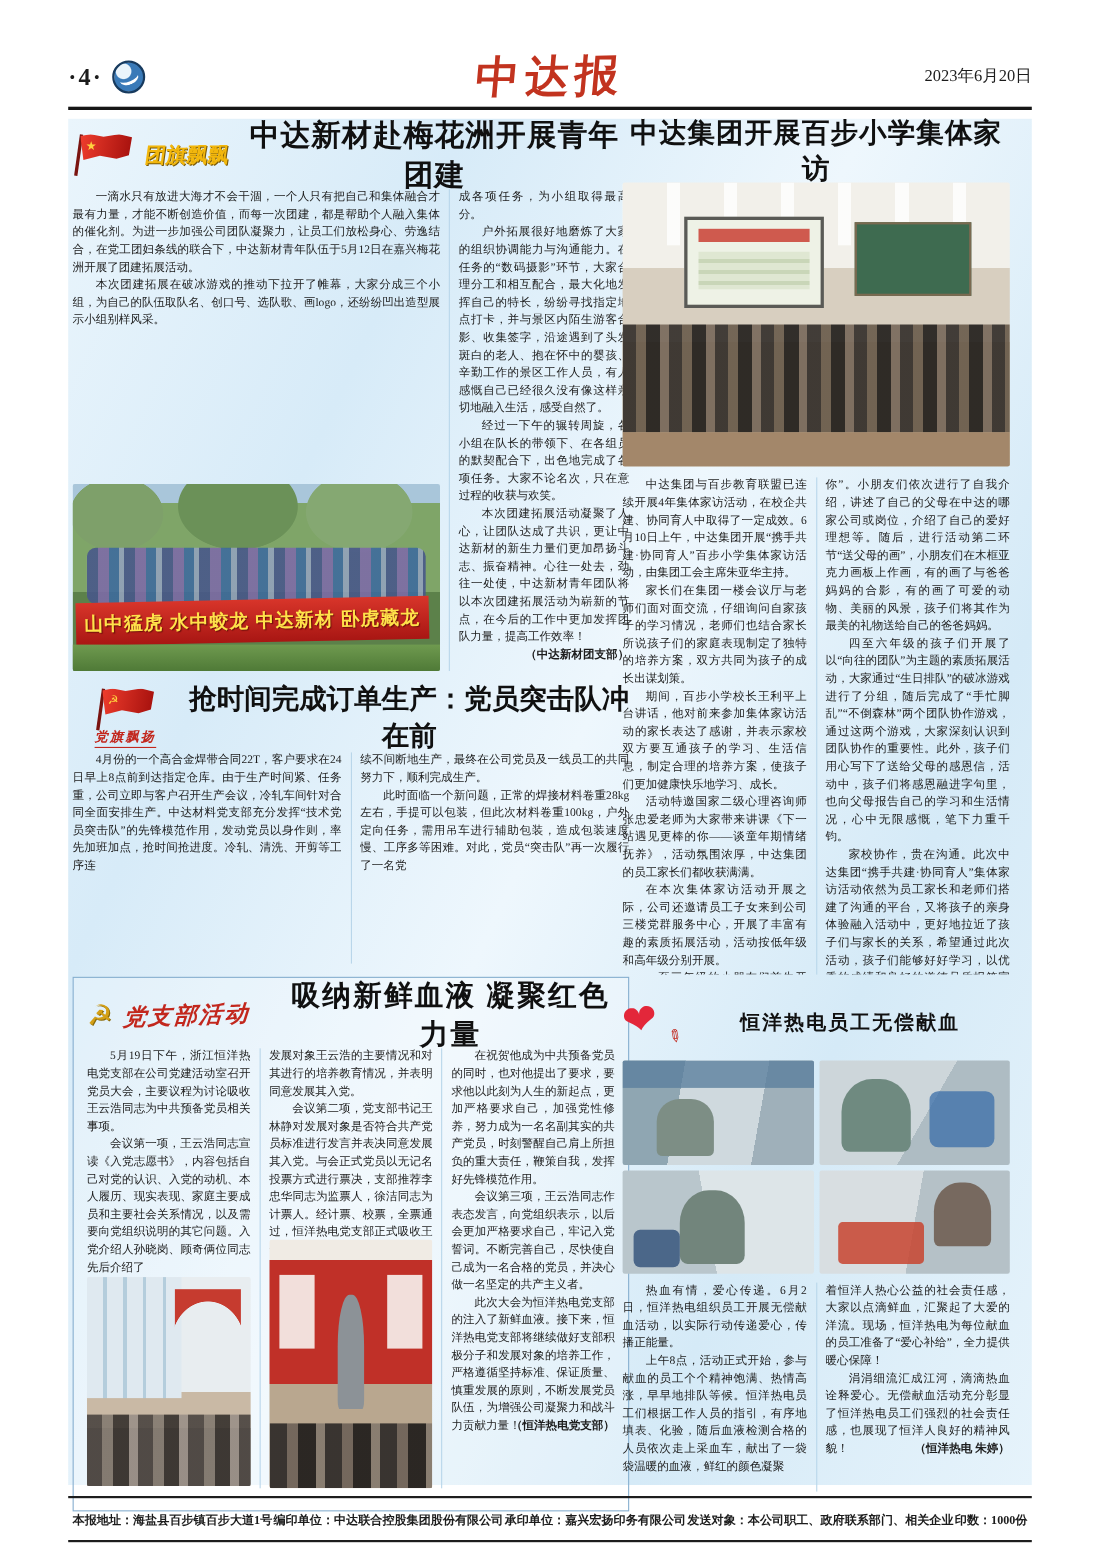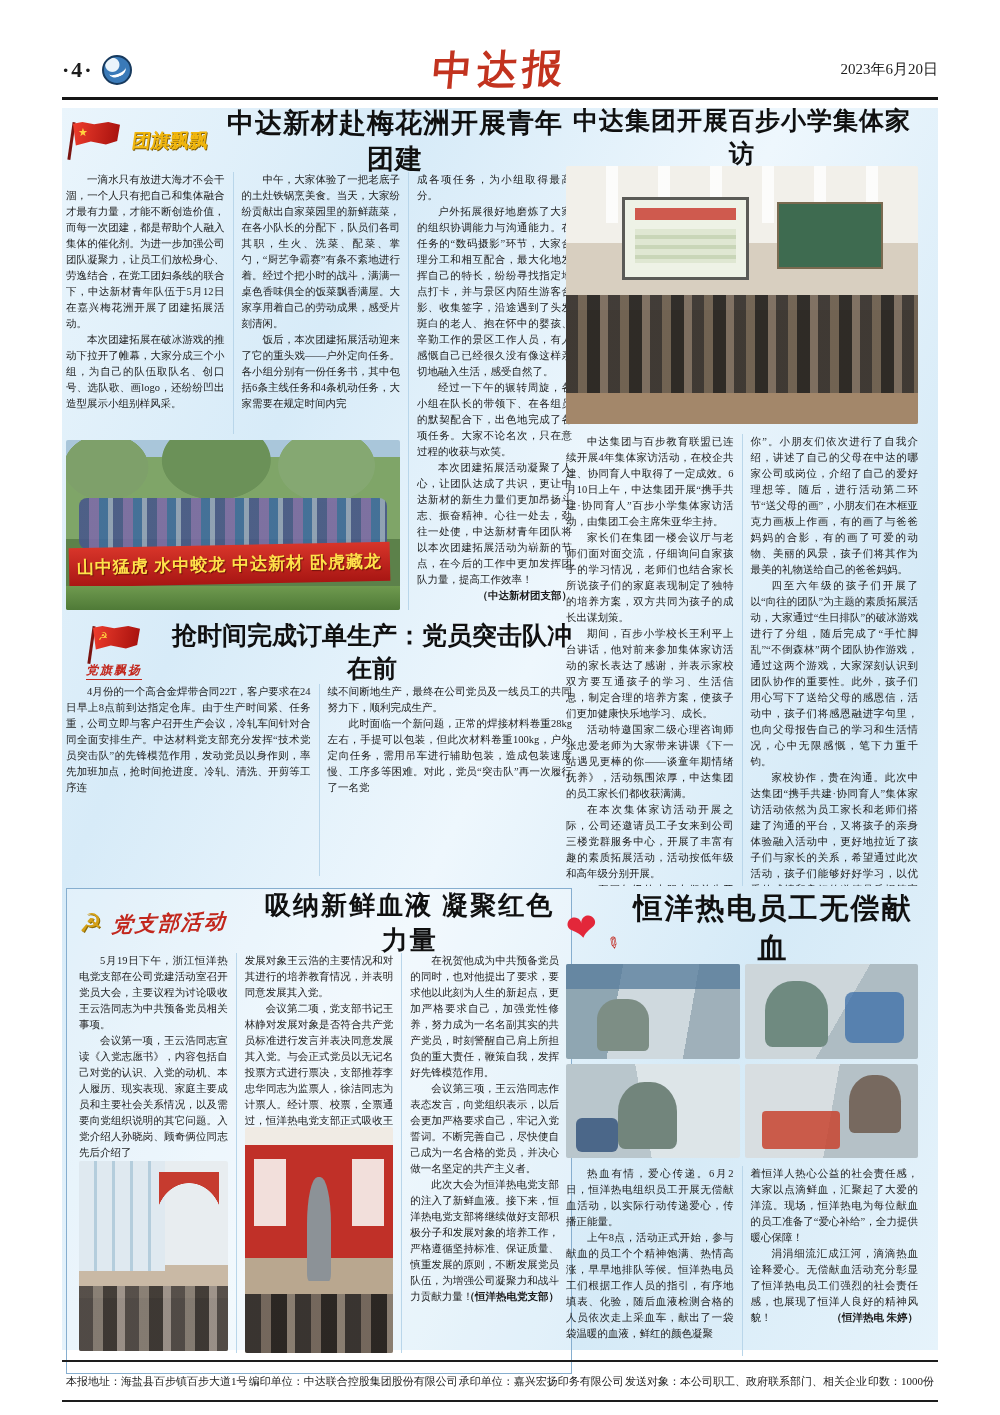--- a/index.html
+++ b/index.html
@@ -27,21 +27,21 @@
   .col-left  { position:absolute; left:4px;  top:6px; width:506px; }
   .col-right { position:absolute; left:504px; top:6px; width:352px; }
 
   
   .art-hd { display:flex; align-items:center; gap:10px; }
   .title { font-family:"Liberation Sans", sans-serif; font-weight:900; color:#101010; margin:0; flex:1; text-align:center; }
   .t1 { font-size:27px; letter-spacing:1px; }
   .t2 { font-size:25px; letter-spacing:1px; }
   .t3 { font-size:25px; }
   .t4 { font-size:26px; letter-spacing:2px;margin-left:23px; }
-  .t5 { font-size:29px; letter-spacing:2px; }
+  .t5 { font-size:18px; letter-spacing:2px; }
   .cols { display:flex; }
   .tcol { flex:1; overflow:hidden; }
   .tcol + .tcol { border-left:1px solid #b9d6ea; padding-left:8px; margin-left:8px; }
   .p { margin:0; font-size:10.5px; line-height:16px; text-align:justify; text-indent:2em; }
   .p.cont { text-indent:0; }
   .byline { margin:0; font-size:10.5px; line-height:16px; font-weight:bold; text-align:right; }
   .pullup { margin-top:-16px; }
 
   
   .gold-tag { font-family:"Liberation Sans",sans-serif; font-weight:900; font-size:19px; color:#f2b70d;
@@ -143,21 +143,21 @@
   .ph5c::after { content:""; position:absolute; left:6%; bottom:6%; width:24%; height:36%; background:#2f4f78; border-radius:6px; opacity:.8; }
   .ph5d { background:linear-gradient(100deg,#d8dee1 0 50%, #b5c1c7 50% 100%); }
   .ph5d::before { content:""; position:absolute; left:10%; bottom:10%; width:45%; height:40%; background:#c8442f; border-radius:4px; opacity:.85; }
   .ph5d::after { content:""; position:absolute; right:10%; top:12%; width:30%; height:62%; background:#77695f; border-radius:45% 45% 10% 10%; }
   .a5-cols { height:190px; }
 
   
   .ft { position:absolute; left:62px; right:62px; top:1360px; height:42px;
         border-top:2px solid #1d1d1d; border-bottom:2px solid #1d1d1d;
         display:flex; align-items:center; justify-content:space-between;
-        font-size:11px; font-weight:normal; padding:0 4px; }
+        font-size:11px; font-weight:bold; padding:0 4px; }
 </style>
 </head>
 <body>
 
 <div class="page">
 
   <header class="hd">
     <div class="hd-left">
       <span class="pgno">·4·</span>
       <span class="logo"></span>
@@ -180,24 +180,20 @@
           <span class="gold-tag">团旗飘飘</span>
           <h1 class="title t1">中达新材赴梅花洲开展青年团建</h1>
         </div>
         <div class="a1-body">
           <div class="a1-left">
             <div class="cols a1-cols">
               <div class="tcol">
                 <p class="p">一滴水只有放进大海才不会干涸，一个人只有把自己和集体融合才最有力量，才能不断创造价值，而每一次团建，都是帮助个人融入集体的催化剂。为进一步加强公司团队凝聚力，让员工们放松身心、劳逸结合，在党工团妇条线的联合下，中达新材青年队伍于5月12日在嘉兴梅花洲开展了团建拓展活动。</p>
                 <p class="p">本次团建拓展在破冰游戏的推动下拉开了帷幕，大家分成三个小组，为自己的队伍取队名、创口号、选队歌、画logo，还纷纷凹出造型展示小组别样风采。</p>
               </div>
-              <div class="tcol">
-                <p class="p">中午，大家体验了一把老底子的土灶铁锅烹美食。当天，大家纷纷贡献出自家菜园里的新鲜蔬菜，在各小队长的分配下，队员们各司其职，生火、洗菜、配菜、掌勺，“厨艺争霸赛”有条不紊地进行着。经过个把小时的战斗，满满一桌色香味俱全的饭菜飘香满屋。大家享用着自己的劳动成果，感受片刻清闲。</p>
-                <p class="p">饭后，本次团建拓展活动迎来了它的重头戏——户外定向任务。各小组分别有一份任务书，其中包括6条主线任务和4条机动任务，大家需要在规定时间内完</p>
-              </div>
             </div>
             <div class="ph1">
               <div class="crowd"></div>
               <div class="banner">山中猛虎 水中蛟龙 中达新材 卧虎藏龙</div>
               <div class="grass"></div>
             </div>
           </div>
           <div class="a1c3">
             <p class="p cont">成各项任务，为小组取得最高分。</p>
             <p class="p">户外拓展很好地磨炼了大家的组织协调能力与沟通能力。在任务的“数码摄影”环节，大家合理分工和相互配合，最大化地发挥自己的特长，纷纷寻找指定地点打卡，并与景区内陌生游客合影、收集签字，沿途遇到了头发斑白的老人、抱在怀中的婴孩、辛勤工作的景区工作人员，有人感慨自己已经很久没有像这样亲切地融入生活，感受自然了。</p>

